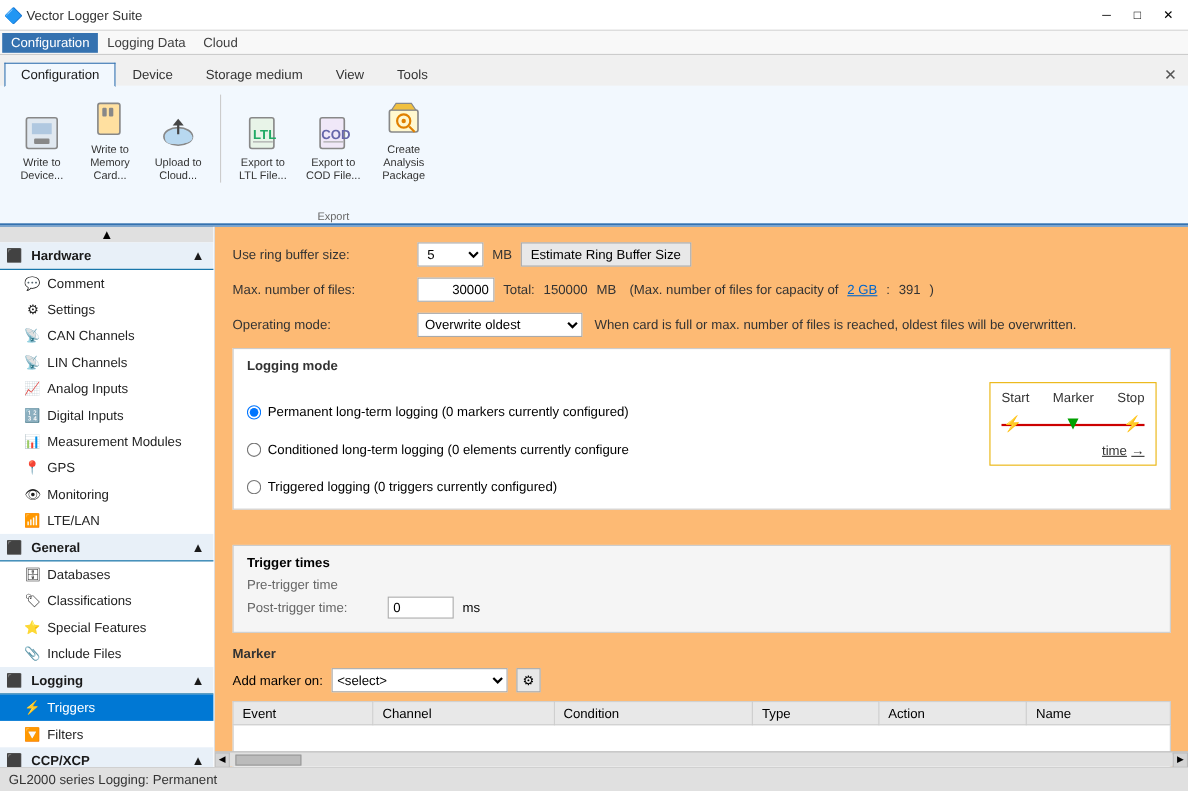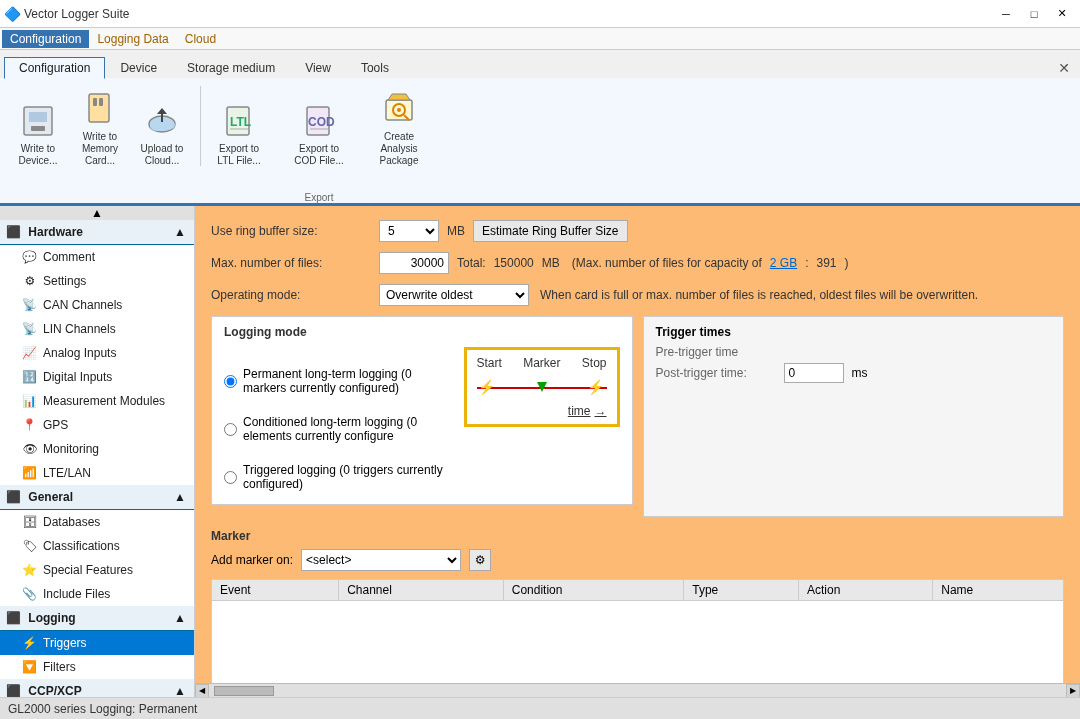--- a/index.html
+++ b/index.html
@@ -33,21 +33,21 @@
       height: 22px;
       display: flex;
       align-items: center;
       border-bottom: 1px solid #ccc;
       padding: 0 2px;
     }
     .menu-item {
       padding: 2px 8px;
       cursor: pointer;
       font-size: 12px;
-      color: #a16207;
+      color: #404040;
     }
     .menu-item.active { background: #3572b0; color: white; }
 
     
     .ribbon {
       background: #f2f8fe;
       border-bottom: 2px solid #3572b0;
       padding: 4px 8px 0 8px;
       display: flex;
       align-items: flex-start;
@@ -436,21 +436,21 @@
           <line x1="17" y1="18" x2="17" y2="8" stroke="#444" stroke-width="2"></line>
           <polygon points="17,4 12,10 22,10" fill="#444"></polygon>
         </svg>
       </div>
       <span style="font-size:10px; text-align:center; line-height:1.2;">Upload to<br>Cloud...</span>
     </button>
 
     <div style="border-left:1px solid #ccc; margin: 4px 6px; height: 80px;"></div>
 
     <div style="display:flex; flex-direction:column; align-items:center;">
-      <div style="display:flex; gap:20px;">
+      <div style="display:flex; gap:4px;">
         <button class="ribbon-btn">
           <div class="ribbon-icon">
             <svg width="34" height="34" viewBox="0 0 34 34">
               <rect x="5" y="3" width="22" height="28" rx="2" fill="#e8f4e8" stroke="#888" stroke-width="1.5"></rect>
               <text x="8" y="22" font-size="9" fill="#2a6" font-weight="bold">LTL</text>
               <line x1="8" y1="25" x2="26" y2="25" stroke="#aaa" stroke-width="1"></line>
             </svg>
           </div>
           <span style="font-size:10px; text-align:center; line-height:1.2;">Export to<br>LTL File...</span>
         </button>
@@ -617,41 +617,41 @@
 
     <div class="form-row">
       <span class="form-label">Operating mode:</span>
       <select class="form-select" style="width:150px;">
         <option>Overwrite oldest</option>
         <option>Stop when full</option>
       </select>
       <span style="color:#333; margin-left:3px; max-width:500px;">When card is full or max. number of files is reached, oldest files will be overwritten.</span>
     </div>
 
-    <div style="display:flex; gap:10px; margin-bottom:10px;">
+    <div style="display:flex; gap:20px; margin-bottom:10px;flex-direction:column;">
 
       <div class="section-box" style="flex:1; padding:8px 12px;">
         <div class="section-title">Logging mode</div>
         <div style="display:flex; align-items:flex-start; gap:0;">
           <div class="logging-options">
             <div class="radio-row">
               <input type="radio" name="logging-mode" checked="" style="">
               <label>Permanent long-term logging (0 markers currently configured)</label>
             </div>
             <div class="radio-row">
               <input type="radio" name="logging-mode" style="">
               <label>Conditioned long-term logging (0 elements currently configure</label>
             </div>
             <div class="radio-row">
               <input type="radio" name="logging-mode" style="">
               <label>Triggered logging (0 triggers currently configured)</label>
             </div>
           </div>
 
-          <div style="border:3px solid #eab308; background:#fff; padding:6px 10px; margin-left:8px; min-width:150px;">
+          <div style="border:1px solid #eab308; background:#fff; padding:6px 10px; margin-left:8px; min-width:150px;">
             <div style="display:flex; justify-content:space-between; font-size:10px; color:#333; margin-bottom:2px;">
               <span>Start</span>
               <span>Marker</span>
               <span>Stop</span>
             </div>
             <div style="position:relative; height:30px; width:130px;">
 
               <div style="position:absolute; top:50%; left:0; width:100%; height:2px; background:#c00;"></div>
 
               <div style="position:absolute; left:2px; top:8px; font-size:14px; color:#cccc00; line-height:1;">⚡</div>

